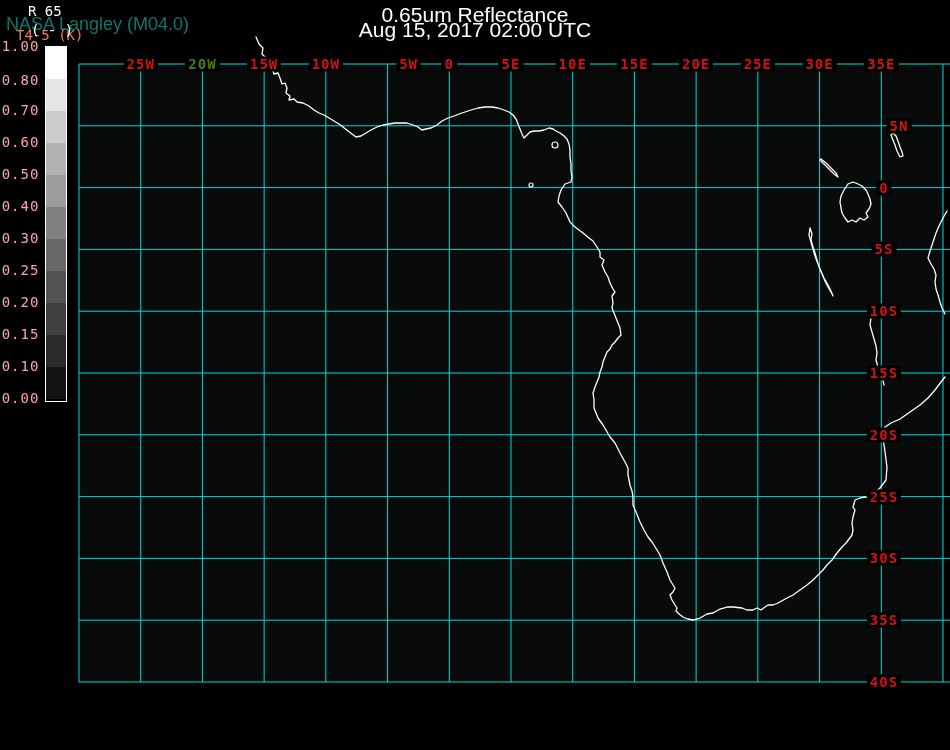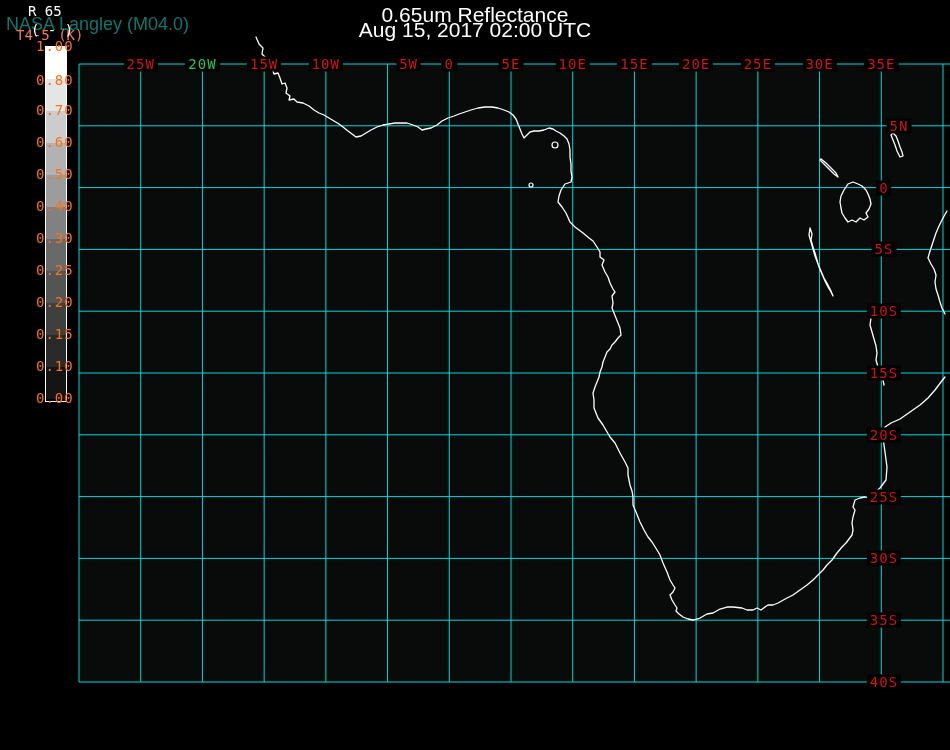--- a/index.html
+++ b/index.html
@@ -9,29 +9,29 @@
               font-family:"Liberation Sans",sans-serif;font-size:21px;}
   #main-title{top:3px;}
   #sub-title{top:18px;}
   .corner-label{position:absolute;white-space:pre;}
   #cb-white-1{left:28px;top:3px;color:#fff;font-size:14px;z-index:4;}
   #cb-source{left:6px;top:14px;color:#0f766e;font-family:"Liberation Sans",sans-serif;
              font-size:18px;z-index:5;}
   #cb-white-2{left:31px;top:22px;color:#fff;font-size:14px;z-index:6;}
   #cb-secondary{left:16px;top:27px;color:#f07b5a;font-size:14px;z-index:5;}
   #colorbar-ticks{position:absolute;left:0;top:0;z-index:3;}
-  .cb-tick{position:absolute;left:0;width:41px;text-align:left;color:#f97316;
-           font-size:14px;line-height:16px;letter-spacing:1px;padding-left:36px;}
+  .cb-tick{position:absolute;left:0;width:41px;text-align:center;color:#fca5a5;
+           font-size:14px;line-height:16px;letter-spacing:1px;}
   #colorbar{position:absolute;left:45px;top:46px;width:20px;height:354px;
             border:1px solid #fff;z-index:2;box-sizing:content-box;}
   .cb-seg{width:100%;height:32px;}
   #map-svg{position:absolute;left:0;top:0;z-index:1;}
   #grid-labels{position:absolute;left:0;top:0;z-index:3;}
   .grid-label{position:absolute;transform:translate(-50%,-50%);background:#000;
-              color:#d01414;font-size:14px;font-weight:normal;letter-spacing:1px;
+              color:#d01414;font-size:14px;font-weight:bold;letter-spacing:1px;
               line-height:15px;padding:0 3px;white-space:nowrap;}
   #footer-text{position:absolute;left:215px;top:735px;color:#f2f2f2;font-size:12px;
                font-weight:bold;letter-spacing:2px;white-space:pre;z-index:3;}
 </style>
 </head>
 <body>
 
 <div id="stage">
 
   <div id="main-title" class="title-line">0.65um Reflectance</div>
@@ -104,21 +104,21 @@
       <polyline points="821,159 826,163 831,168 836,173 838,177 834,174 829,169 824,164 820,160 821,159" fill="none" stroke="#ffffff" stroke-width="1.3" stroke-linejoin="round" stroke-linecap="round"></polyline>
       <polyline points="848,184 853,182 858,184 862,186 866,190 868,194 870,199 871,204 869,209 866,213 868,217 864,220 860,218 856,222 852,220 848,222 845,218 842,213 841,208 840,202 841,196 844,190 848,184" fill="none" stroke="#ffffff" stroke-width="1.3" stroke-linejoin="round" stroke-linecap="round"></polyline>
       <polyline points="810,228 812,234 811,240 813,247 815,253 817,260 819,267 822,274 825,281 828,287 831,292 833,296 831,291 828,285 824,278 821,271 818,264 815,256 813,249 811,242 809,235 810,228" fill="none" stroke="#ffffff" stroke-width="1.3" stroke-linejoin="round" stroke-linecap="round"></polyline>
       <polyline points="868,306 870,312 871,318 870,325 872,332 874,339 876,346 877,353 876,360 878,367 881,374 883,380 884,385" fill="none" stroke="#ffffff" stroke-width="1.3" stroke-linejoin="round" stroke-linecap="round"></polyline>
       <circle cx="555" cy="145" r="3" fill="none" stroke="#ffffff" stroke-width="1.2"></circle>
       <circle cx="531" cy="185" r="2" fill="none" stroke="#ffffff" stroke-width="1.2"></circle>
     </svg>
 
   <div id="grid-labels">
       <div class="grid-label" style="left: 140.714px; top: 64px; color: rgb(208, 20, 20);">25W</div>
-      <div class="grid-label" style="left: 202.428px; top: 64px; color: #22c55e;">20W</div>
+      <div class="grid-label" style="left: 202.428px; top: 64px; color: #4d7c0f;">20W</div>
       <div class="grid-label" style="left: 264.142px; top: 64px; color: rgb(208, 20, 20);">15W</div>
       <div class="grid-label" style="left: 325.856px; top: 64px; color: rgb(208, 20, 20);">10W</div>
       <div class="grid-label" style="left: 387.57px; top: 64px; color: rgb(208, 20, 20); margin-left: 21px;">5W</div>
       <div class="grid-label" style="left: 449.284px; top: 64px; color: rgb(208, 20, 20);">0</div>
       <div class="grid-label" style="left: 510.998px; top: 64px; color: rgb(208, 20, 20);">5E</div>
       <div class="grid-label" style="left: 572.712px; top: 64px; color: rgb(208, 20, 20);">10E</div>
       <div class="grid-label" style="left: 634.426px; top: 64px; color: rgb(208, 20, 20);">15E</div>
       <div class="grid-label" style="left: 696.14px; top: 64px; color: rgb(208, 20, 20);">20E</div>
       <div class="grid-label" style="left: 757.854px; top: 64px; color: rgb(208, 20, 20);">25E</div>
       <div class="grid-label" style="left: 819.568px; top: 64px; color: rgb(208, 20, 20);">30E</div>

